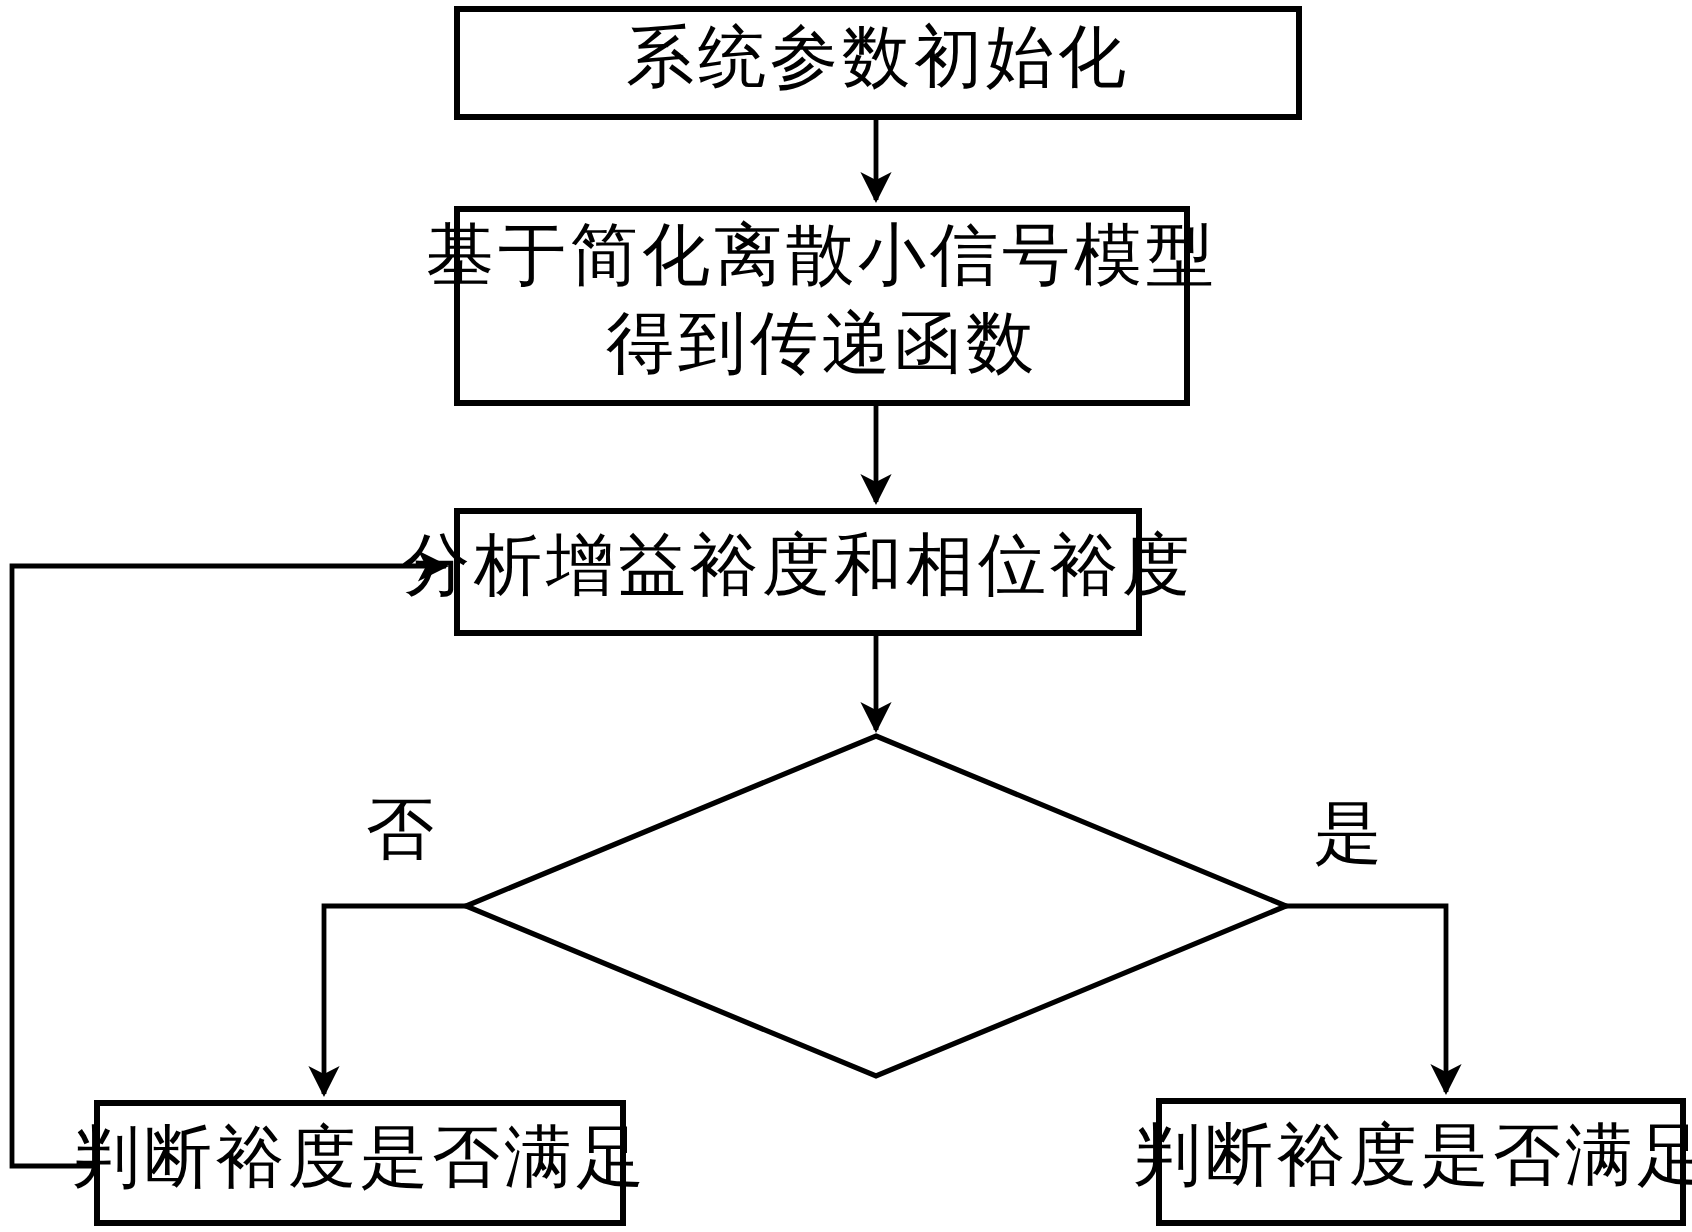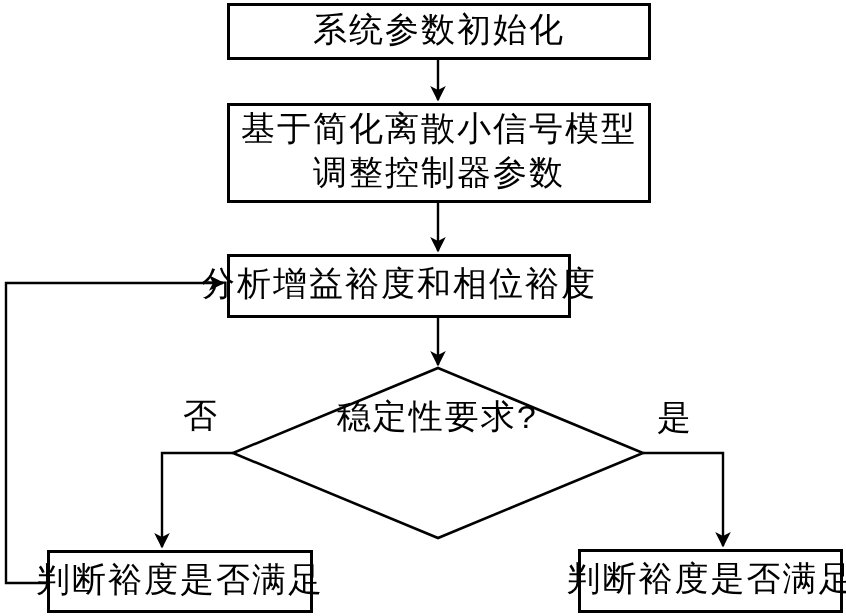--- a/index.html
+++ b/index.html
@@ -32,21 +32,21 @@
     flex-direction: column;
     align-items: center;
     justify-content: center;
     text-align: center;
     font-size: 34px;
     line-height: 44px;
     letter-spacing: 2px;
     white-space: nowrap;
   }
   .node-init    { left: 227px; top: 3px;   width: 424px; height: 57px; }
-  .node-model   { left: 227px; top: 103px; width: 424px; height: 100px; }
+  .node-model   { left: 227px; top: 103px; width: 368px; height: 100px; }
   .node-analyze { left: 227px; top: 254px; width: 344px; height: 64px; }
   .node-adjust  { left: 47px;  top: 550px; width: 266px; height: 63px; }
   .node-confirm { left: 578px; top: 549px; width: 265px; height: 64px; }
   .decision-text {
     position: absolute;
     left: 238px;
     top: 397px;
     width: 400px;
     text-align: center;
     font-size: 34px;
@@ -87,29 +87,28 @@
 
     <path d="M 47 583 L 6 583 L 6 283 L 223 283" fill="none" stroke="#000000" stroke-width="2.4" marker-end="url(#arrow)"></path>
   </svg>
 
   <div class="node node-init">
     <span>系统参数初始化</span>
   </div>
 
   <div class="node node-model">
     <span>基于简化离散小信号模型</span>
-    <span>调整控制器参数</span>
+    <span>得到传递函数</span>
   </div>
 
   <div class="node node-analyze">
     <span>分析增益裕度和相位裕度</span>
   </div>
 
   <div class="decision-text">
-    <div>稳定性要求?</div>
   </div>
 
   <div class="branch-label label-no">否</div>
   <div class="branch-label label-yes">是</div>
 
   <div class="node node-adjust">
     <span>判断裕度是否满足</span>
   </div>
 
   <div class="node node-confirm">

